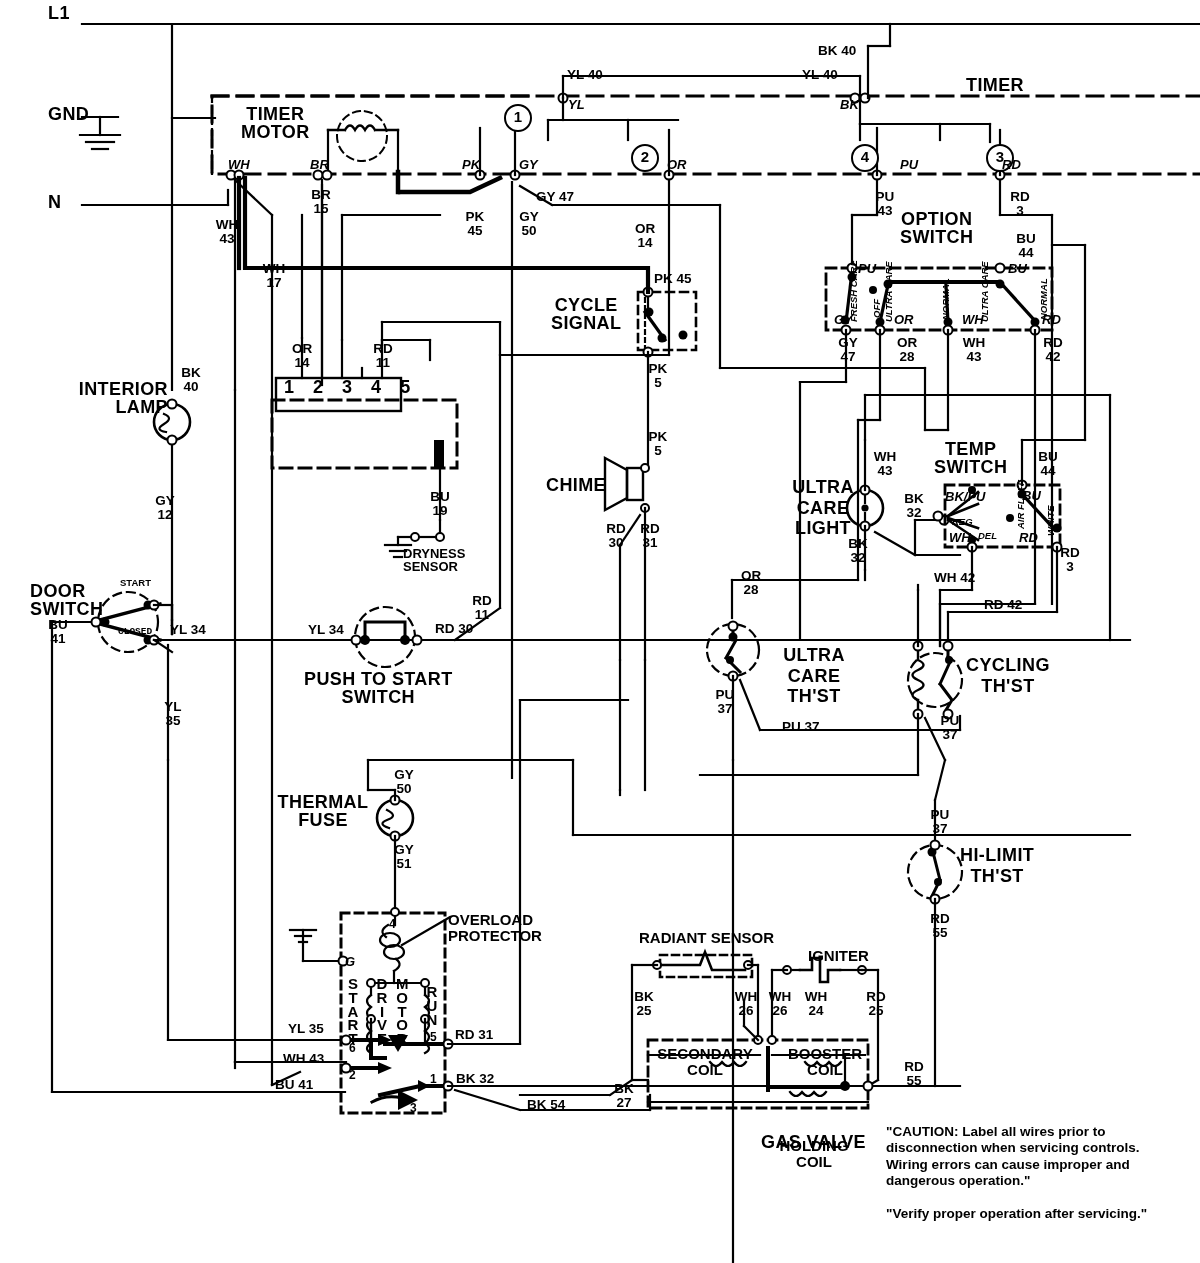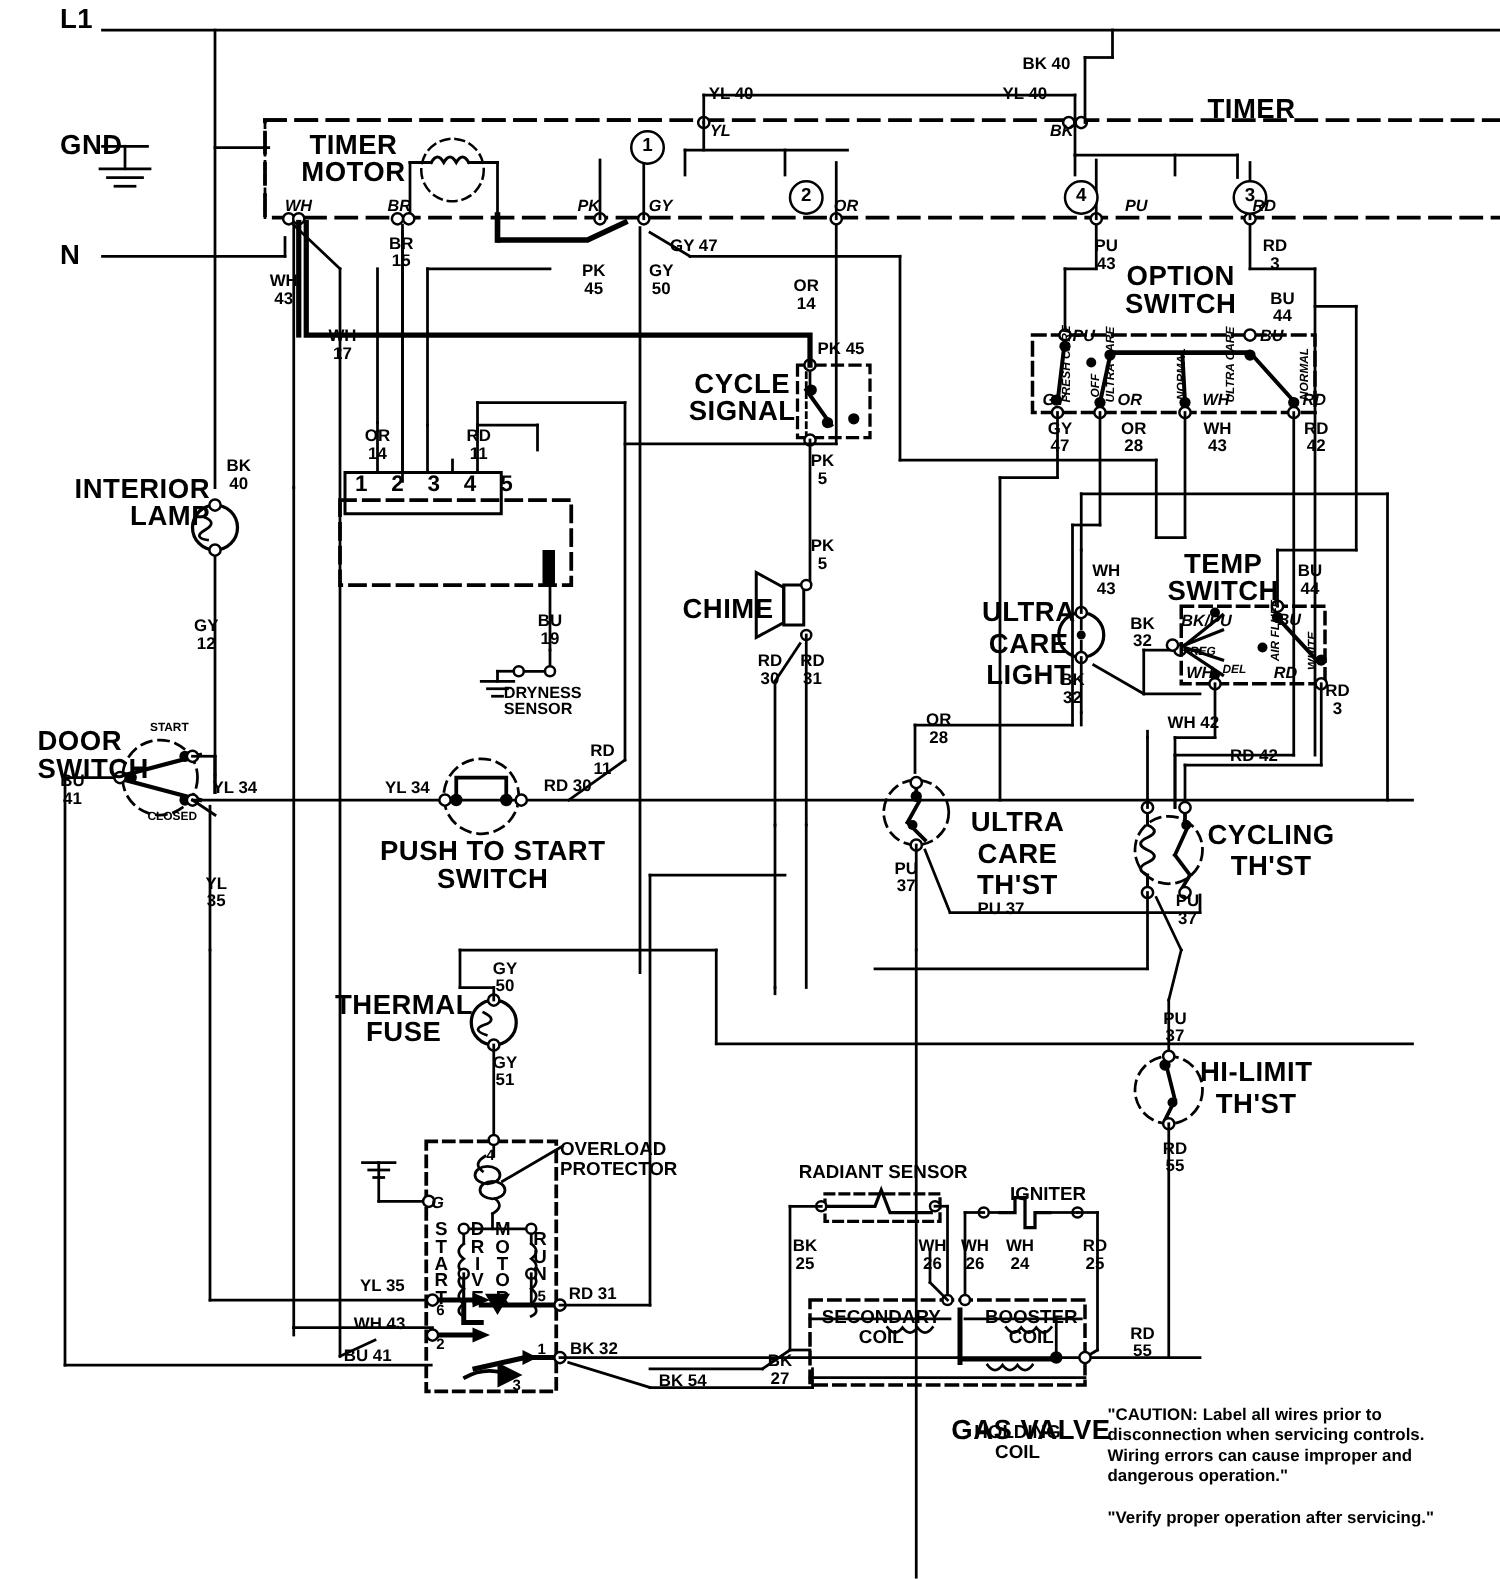--- a/index.html
+++ b/index.html
@@ -1,20 +1,20 @@
 <!DOCTYPE html>
 <html><head>
 <meta charset="utf-8">
 <style>
   html,body{margin:0;padding:0;background:#ffffff;}
   body{font-family:"Liberation Sans",sans-serif;}
   #stage{position:relative;width:1200px;height:1263px;background:#fff;overflow:hidden;}
   #stage svg{position:absolute;left:0;top:0;}
   .lbl{position:absolute;font-family:"Liberation Sans",sans-serif;color:#000;white-space:pre;line-height:1.02;}
-  .big{font-size:22px;font-weight:bold;letter-spacing:.4px;}
+  .big{font-size:18px;font-weight:bold;letter-spacing:.4px;}
   .mid{font-size:15px;font-weight:bold;}
   .wire{font-size:13.5px;font-weight:bold;letter-spacing:0px;}
   .wire2{font-size:13.5px;font-weight:bold;text-align:center;}
   .term{font-size:13px;font-weight:bold;font-style:italic;}
   .tiny{font-size:9.5px;font-weight:bold;}
   .tinyi{font-size:9.5px;font-weight:bold;font-style:italic;}
   .num{font-size:15px;font-weight:bold;}
   .caution{font-size:13.5px;font-weight:bold;line-height:1.22;}
   .rot90{transform-origin:0 0;transform:rotate(-90deg);}
   .vtext{font-size:15px;font-weight:bold;line-height:0.92;text-align:center;}
@@ -538,21 +538,21 @@
 
 <div class="lbl big" style="left:551px;top:296px;text-align:center;"><span style="white-space:pre-line">CYCLE
 SIGNAL</span></div>
 <div class="lbl big" style="left:546px;top:476px;">CHIME</div>
 
 <div class="lbl big" style="left:48px;top:380px;text-align:right;width:120px;"><span style="white-space:pre-line">INTERIOR
 LAMP</span></div>
 <div class="lbl big" style="left:30px;top:582px;"><span style="white-space:pre-line">DOOR
 SWITCH</span></div>
 <div class="lbl tiny" style="left:120px;top:578px;">START</div>
-<div class="lbl tiny" style="left:118px;top:649px;">CLOSED</div>
+<div class="lbl tiny" style="left:118px;top:627px;font-family:Liberation Mono, monospace;">CLOSED</div>
 
 <div class="lbl big" style="left:304px;top:670px;text-align:center;"><span style="white-space:pre-line">PUSH TO START
 SWITCH</span></div>
 <div class="lbl big" style="left:268px;top:793px;text-align:center;width:110px;"><span style="white-space:pre-line">THERMAL
 FUSE</span></div>
 
 <div class="lbl mid" style="left:448px;top:912px;line-height:1.05;"><span style="white-space:pre-line">OVERLOAD
 PROTECTOR</span></div>
 <div class="lbl vtext" style="left:347px;top:977px;width:12px;">S<br>T<br>A<br>R<br>T</div>
 <div class="lbl vtext" style="left:376px;top:977px;width:12px;">D<br>R<br>I<br>V<br>E</div>

